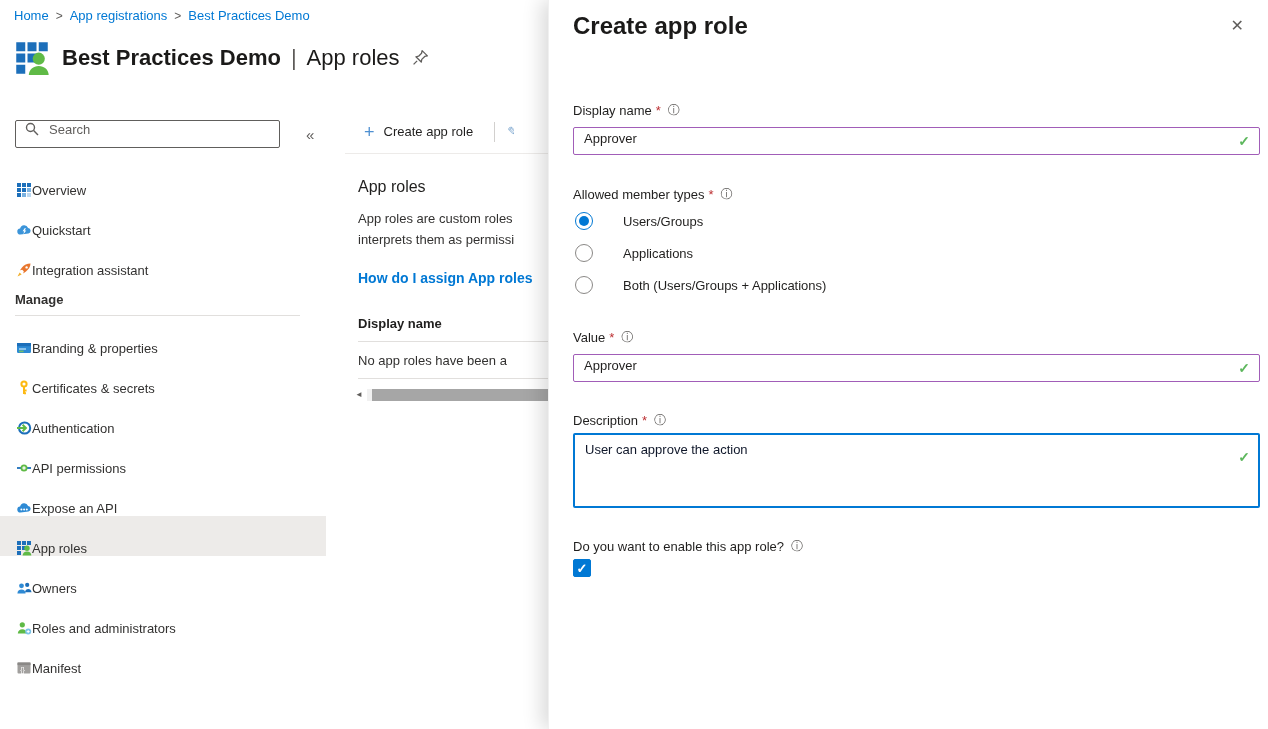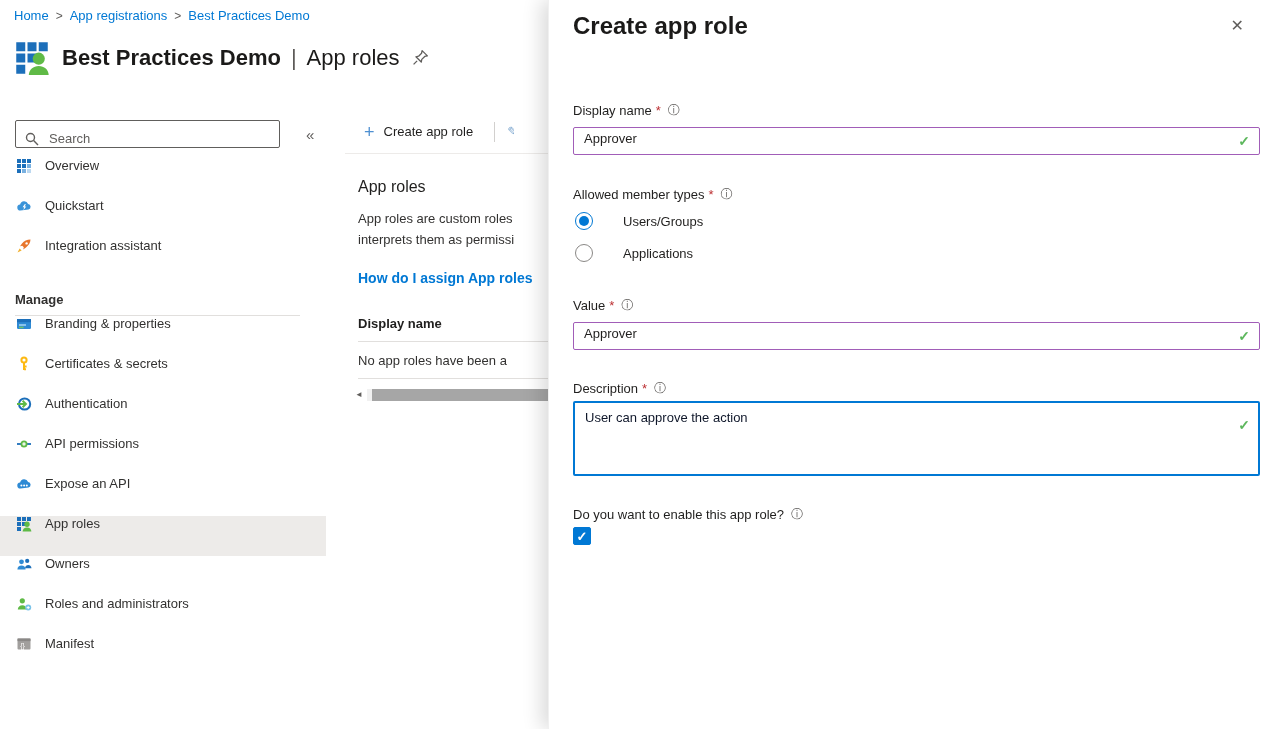--- a/index.html
+++ b/index.html
@@ -20,25 +20,25 @@
   .page-header { position:absolute; left:14px; top:40px; display:flex; align-items:center; }
   .app-icon-large { width:36px; height:36px; flex:none; }
   .page-title { margin:0 0 0 12px; font-size:22px; font-weight:700; color:#1b1a19; display:flex; align-items:center; gap:10px; white-space:nowrap; }
   .page-title .tsep { font-weight:400; color:#5d5a58; }
   .page-title .subtitle { font-weight:400; }
   .pin-btn { margin-left:12px; margin-top:2px; cursor:pointer; background:none; border:none; padding:0; }
 
   
   .sidebar { position:absolute; left:0; top:110px; width:326px; }
   .search-row { display:flex; align-items:center; margin:10px 0 10px 15px; }
-  .search-box { width:265px; height:28px; border:1px solid #605e5c; border-radius:2px; display:flex; align-items:flex-end; gap:7px; padding:0 8px; background:#fff; }
+  .search-box { width:265px; height:28px; border:1px solid #605e5c; border-radius:2px; display:flex; align-items:flex-start; gap:7px; padding:0 8px; background:#fff; }
   .search-box input { border:none; outline:none; width:100%; font-size:13px; font-family:inherit; color:#323130; background:transparent; }
   .search-box input::placeholder { color:#605e5c; }
   .collapse-btn { margin-left:20px; color:#605e5c; font-size:15px; cursor:pointer; background:none; border:none; }
-  .nav-item { height:40px; display:flex; align-items:flex-start; gap:13px; padding-left:16px; font-size:13px; color:#323130; cursor:pointer; }
+  .nav-item { height:40px; display:flex; align-items:flex-end; padding-left:16px; font-size:13px; color:#323130; cursor:pointer; }
   .nav-item.selected { background:#edebe9; }
   .icon16 { width:16px; height:16px; flex:none; }
   .section-label { margin:14px 0 0 15px; font-size:13px; font-weight:700; color:#323130; }
   .sidebar-divider { border:none; border-top:1px solid #e1dfdd; margin:8px 26px 0 15px; }
 
   
   .content { position:absolute; left:345px; top:110px; width:203px; height:619px; overflow:hidden; }
   .cmdbar { height:44px; display:flex; align-items:center; padding-left:13px; border-bottom:1px solid #edebe9; white-space:nowrap; }
   .cmd-btn { display:flex; align-items:center; gap:9px; font-size:13px; color:#201f1e; cursor:pointer; background:none; border:none; font-family:inherit; }
   .cmd-plus { color:#4f90d1; font-size:18px; font-weight:400; line-height:1; }
@@ -304,20 +304,24 @@
     </div>
     <div class="radio-group">
       <div class="radio-row selected">
         <span class="radio-outer"></span>
         <span>Users/Groups</span>
       </div>
       <div class="radio-row">
         <span class="radio-outer"></span>
         <span>Applications</span>
       </div>
+      <div class="radio-row">
+        <span class="radio-outer"></span>
+        <span>Both (Users/Groups + Applications)</span>
+      </div>
     </div>
 
     <div class="field-label mt-value">
       <span>Value</span>
       <span class="req">*</span>
       <span class="info-icon">ⓘ</span>
     </div>
     <div class="input-wrap">
       <input class="text-input" type="text" value="Approver" style="">
       <span class="valid-mark">✓</span>

